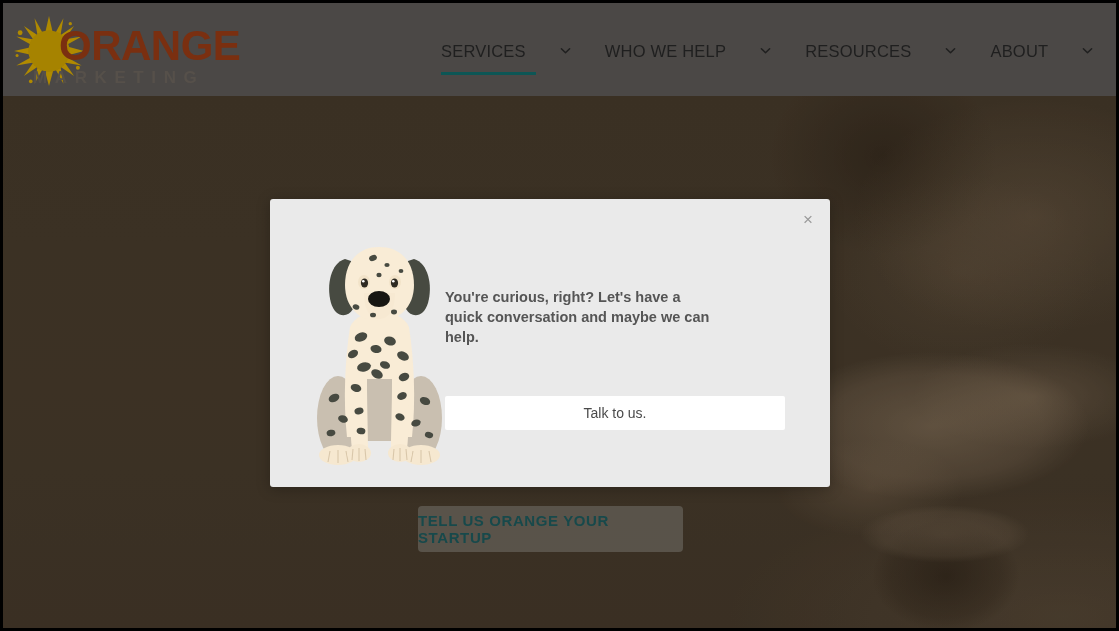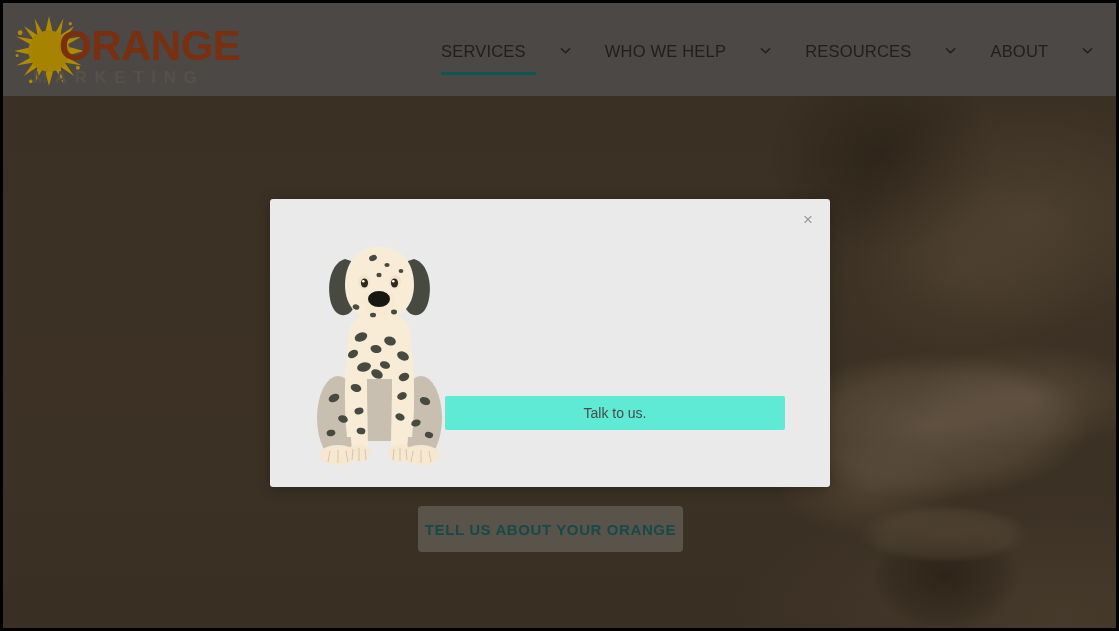--- a/index.html
+++ b/index.html
@@ -237,21 +237,21 @@
     line-height: 20px;
     color: #555555;
     width: 275px;
   }
   #modal-btn {
     position: absolute;
     left: 175px;
     top: 197px;
     width: 340px;
     height: 34px;
-    background: #5eead4;
+    background: #ffffff;
     border: none;
     border-radius: 2px;
     cursor: pointer;
     font-family: "Liberation Sans", sans-serif;
     font-size: 14px;
     color: #4a4a4a;
     display: flex;
     align-items: center;
     justify-content: center;
   }
@@ -341,21 +341,21 @@
         </div>
 
       </nav>
     </div>
 
     <div id="hero">
       <div id="hero-photo"></div>
       <div id="hero-tint"></div>
 
       <div id="cta">
-        <span>TELL US ABOUT YOUR ORANGE</span>
+        <span>TELL US ORANGE YOUR STARTUP</span>
       </div>
     </div>
 
     <div id="modal">
 
       <div id="modal-close">×</div>
 
       <div id="dog-wrap">
         <svg viewBox="0 0 125 232" width="125" height="232" aria-hidden="true">
 
@@ -436,19 +436,20 @@
             <ellipse cx="26" cy="178" rx="5" ry="3.6" transform="rotate(18 26 178)"></ellipse>
             <ellipse cx="14" cy="192" rx="4.4" ry="3.2" transform="rotate(-12 14 192)"></ellipse>
             <ellipse cx="108" cy="160" rx="5.4" ry="3.8" transform="rotate(24 108 160)"></ellipse>
             <ellipse cx="99" cy="182" rx="4.8" ry="3.4" transform="rotate(-18 99 182)"></ellipse>
             <ellipse cx="112" cy="194" rx="4.2" ry="3" transform="rotate(14 112 194)"></ellipse>
           </g>
         </svg>
       </div>
 
       <div id="modal-body">
+        <div id="modal-text">You're curious, right? Let's have a quick conversation and maybe we can help.</div>
       </div>
 
       <button id="modal-btn">Talk to us.</button>
     </div>
 
   </div>
 </div>
 
 </body></html>

